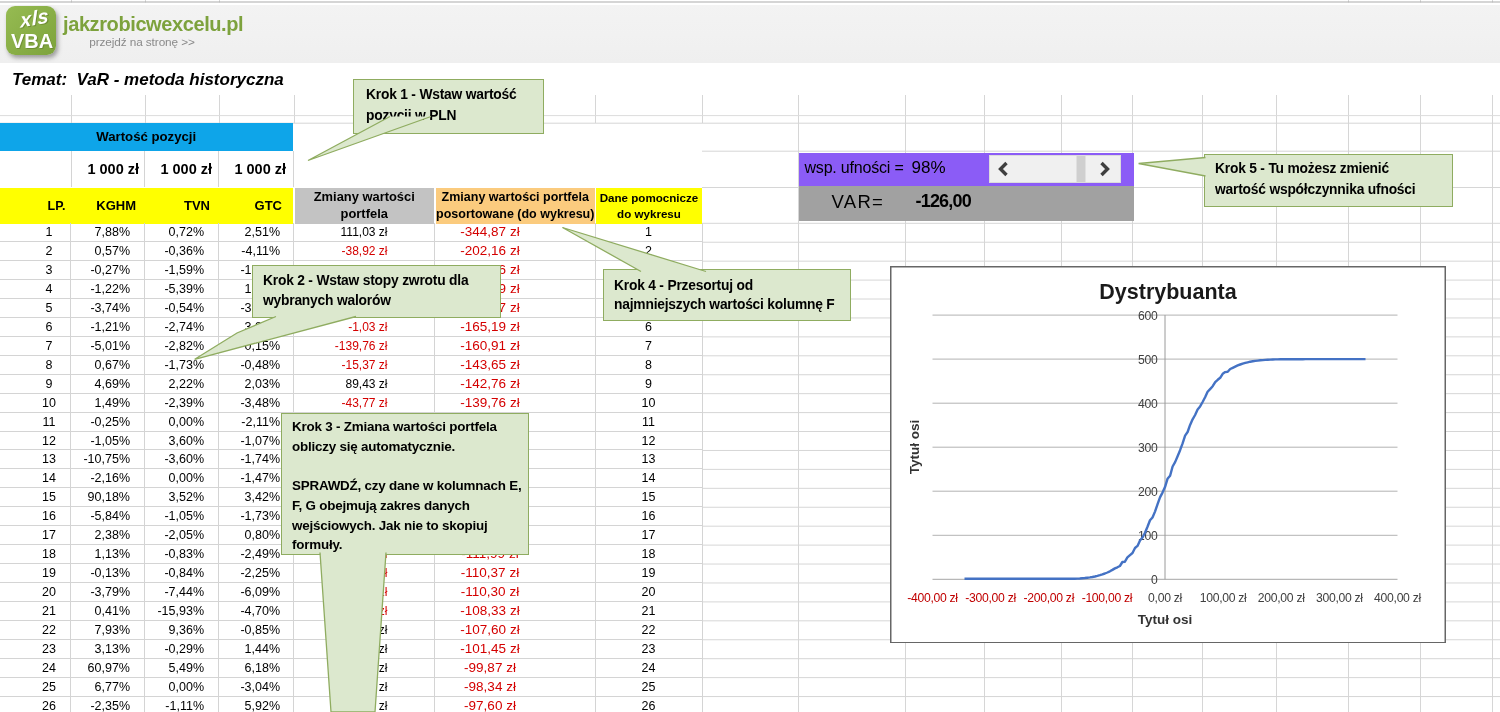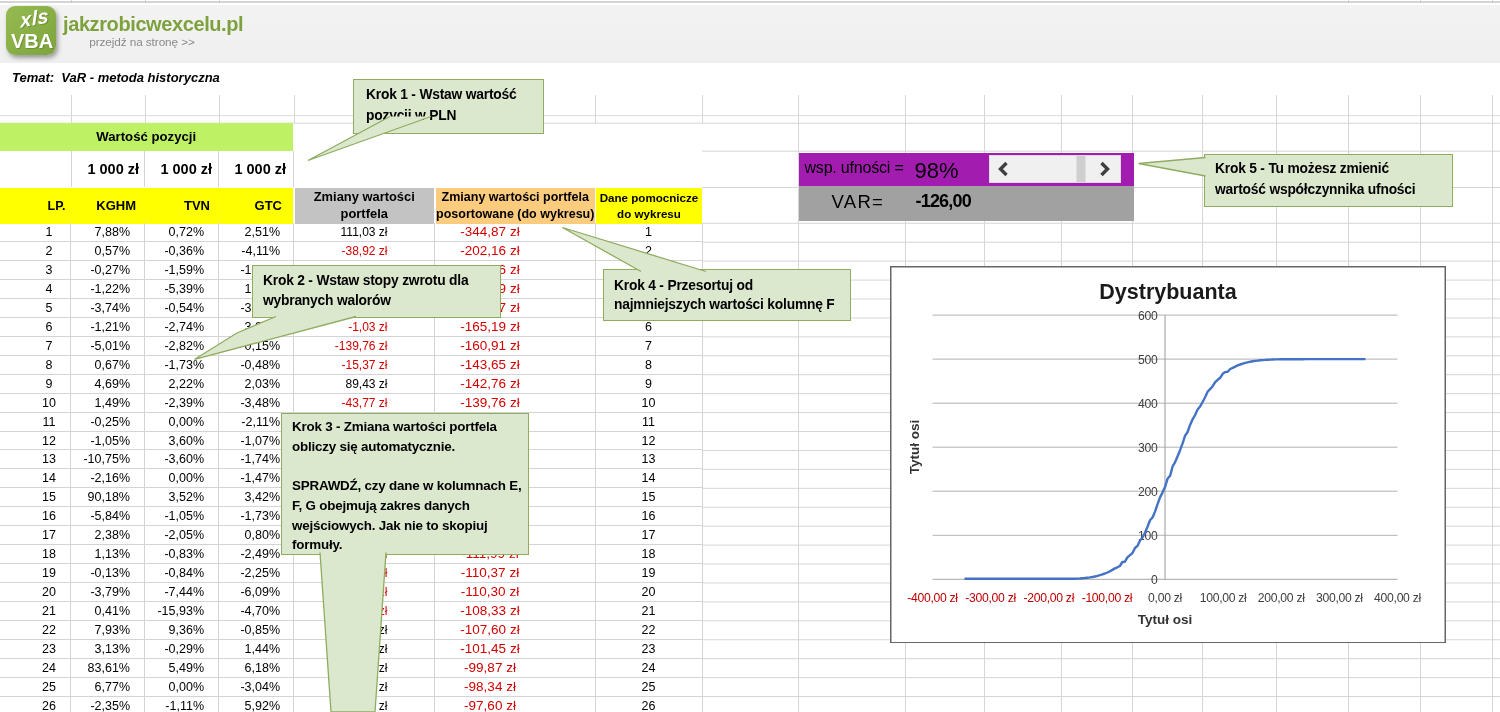--- a/index.html
+++ b/index.html
@@ -11,39 +11,39 @@
 #logo{position:absolute;left:6px;top:1.5px;width:49.5px;height:48.5px;border-radius:9px;
 background:linear-gradient(135deg,#96bb52,#7da33c);box-shadow:2px 3px 4px rgba(90,90,90,.55)}
 #logo .xls{position:absolute;left:14px;top:1px;font-style:italic;font-weight:bold;color:#fff;
 font-size:20px;transform:rotate(-10deg) skewX(-8deg);letter-spacing:0.5px;text-shadow:1px 1px 0 rgba(80,100,30,.45)}
 #logo .vba{position:absolute;left:5px;top:23.5px;font-weight:bold;color:#fff;font-size:20px;
 letter-spacing:0px;text-shadow:1px 1px 0 rgba(80,100,30,.4)}
 #site{position:absolute;left:63px;top:8.5px;width:158px;text-align:center;color:#7da23d;
 font-weight:bold;font-size:20px;letter-spacing:-0.4px;white-space:nowrap}
 #go{position:absolute;left:63px;top:30px;width:158px;text-align:center;color:#8a8a8a;
 font-size:11.8px;white-space:nowrap;letter-spacing:-0.1px}
-#temat{left:12px;top:70px;font-size:13px;font-weight:bold;font-style:italic;z-index:3;white-space:nowrap}
-#orange{left:0;top:122.8px;width:292.5px;height:28.4px;background:#bef264;color:#000;
+#temat{left:12px;top:70px;font-size:17px;font-weight:bold;font-style:italic;z-index:3;white-space:nowrap}
+#orange{left:0;top:122.8px;width:292.5px;height:28.4px;background:#0ea5e9;color:#000;
 font-weight:bold;font-size:13.2px;text-align:center;line-height:28.4px;z-index:3}
 .m1000{position:absolute;top:151.2px;height:36.3px;font-weight:bold;font-size:14.5px;
 line-height:36.3px;text-align:right;z-index:3}
 .hcell{position:absolute;top:187.5px;height:36px;display:flex;flex-direction:column;
 justify-content:center;font-weight:bold;z-index:3;text-align:center}
 .trow{position:absolute;left:0;width:702.5px;height:18.93px;z-index:3;font-size:12px}
 .c{position:absolute;top:0;height:100%;border-bottom:1px solid #d4d4d4;border-right:1px solid #d4d4d4;
 line-height:18.93px;white-space:nowrap}
 .ca{left:0;width:71px;text-align:center;padding-left:28px;font-size:12.5px}
 .cb{left:71px;width:74px;text-align:right;padding-right:14px;font-size:12.5px}
 .cb2{left:145px;width:74px;text-align:right;padding-right:14px;font-size:12.5px}
 .cb3{left:219px;width:75px;text-align:right;padding-right:13px;font-size:12.5px}
 .ce{left:294px;width:140.5px;text-align:right;padding-right:46px;font-size:12px}
 .cf{left:434.5px;width:161.0px;text-align:center;padding-right:49px;font-size:13.5px}
 .cg{left:595.5px;width:107.0px;text-align:center;font-size:12.5px}
 
-#wsp{left:798.5px;top:153px;width:335px;height:33px;background:#a21caf;z-index:3}
+#wsp{left:798.5px;top:153px;width:335px;height:33px;background:#8b5cf6;z-index:3}
 #var{left:798.5px;top:186px;width:335px;height:35px;background:#a1a1a1;z-index:3}
 
 #sbar{left:990px;top:156px;width:130px;height:26px;background:#f0f0f0;z-index:4;
 box-shadow:0 0 0 1px #dcdcdc}
 
 .ko{position:absolute;background:#dce8ce;border:1.4px solid #8fac60;z-index:6;font-weight:bold;
 color:#000;letter-spacing:-0.2px}
 .ko div{white-space:nowrap}
 .tail{position:absolute;z-index:7;pointer-events:none}
 .chart{left:889.5px;top:265.7px;z-index:5}
@@ -333,21 +333,21 @@
 <div class="c ca">23</div>
     <div class="c cb">3,13%</div>
     <div class="c cb2">-0,29%</div>
     <div class="c cb3">1,44%</div>
 <div class="c ce" style="color:#000">42,78 zł</div>
     <div class="c cf" style="color:#d40000">-101,45 zł</div>
     <div class="c cg">23</div>
 </div>
 <div class="trow" style="top:658.69px">
 <div class="c ca">24</div>
-    <div class="c cb">83,61%</div>
+    <div class="c cb">60,97%</div>
     <div class="c cb2">5,49%</div>
     <div class="c cb3">6,18%</div>
 <div class="c ce" style="color:#000">190,24 zł</div>
     <div class="c cf" style="color:#d40000">-99,87 zł</div>
     <div class="c cg">24</div>
 </div>
 <div class="trow" style="top:677.62px">
 <div class="c ca">25</div>
     <div class="c cb">6,77%</div>
     <div class="c cb2">0,00%</div>
@@ -361,21 +361,21 @@
     <div class="c cb">-2,35%</div>
     <div class="c cb2">-1,11%</div>
     <div class="c cb3">5,92%</div>
 <div class="c ce" style="color:#000">25,97 zł</div>
     <div class="c cf" style="color:#d40000">-97,60 zł</div>
     <div class="c cg">26</div>
 </div>
 
 <div id="wsp" class="abs">
   <span class="abs" style="left:6px;top:6px;font-size:16px;letter-spacing:-0.2px">wsp. ufności =</span>
-  <span class="abs" style="left:100px;top:4.5px;width:60px;text-align:right;font-size:22px">98%</span>
+  <span class="abs" style="left:100px;top:4.5px;width:60px;text-align:center;font-size:17px">98%</span>
 </div>
 <div id="var" class="abs">
   <span class="abs" style="left:33px;top:5px;font-size:18.5px;font-weight:normal;letter-spacing:1.3px">VAR=</span>
   <span class="abs" style="left:117px;top:5px;font-size:18px;font-weight:bold;letter-spacing:-0.8px">-126,00</span>
 </div>
 <div id="sbar" class="abs">
   <svg width="130" height="26">
     <rect x="86.5" y="0" width="9" height="26" fill="#cfcfcf"></rect>
     <polyline points="16.5,7 10.5,13 16.5,19" fill="none" stroke="#3f3f3f" stroke-width="3.4"></polyline>
     <polyline points="111.5,7 117.5,13 111.5,19" fill="none" stroke="#3f3f3f" stroke-width="3.4"></polyline>

